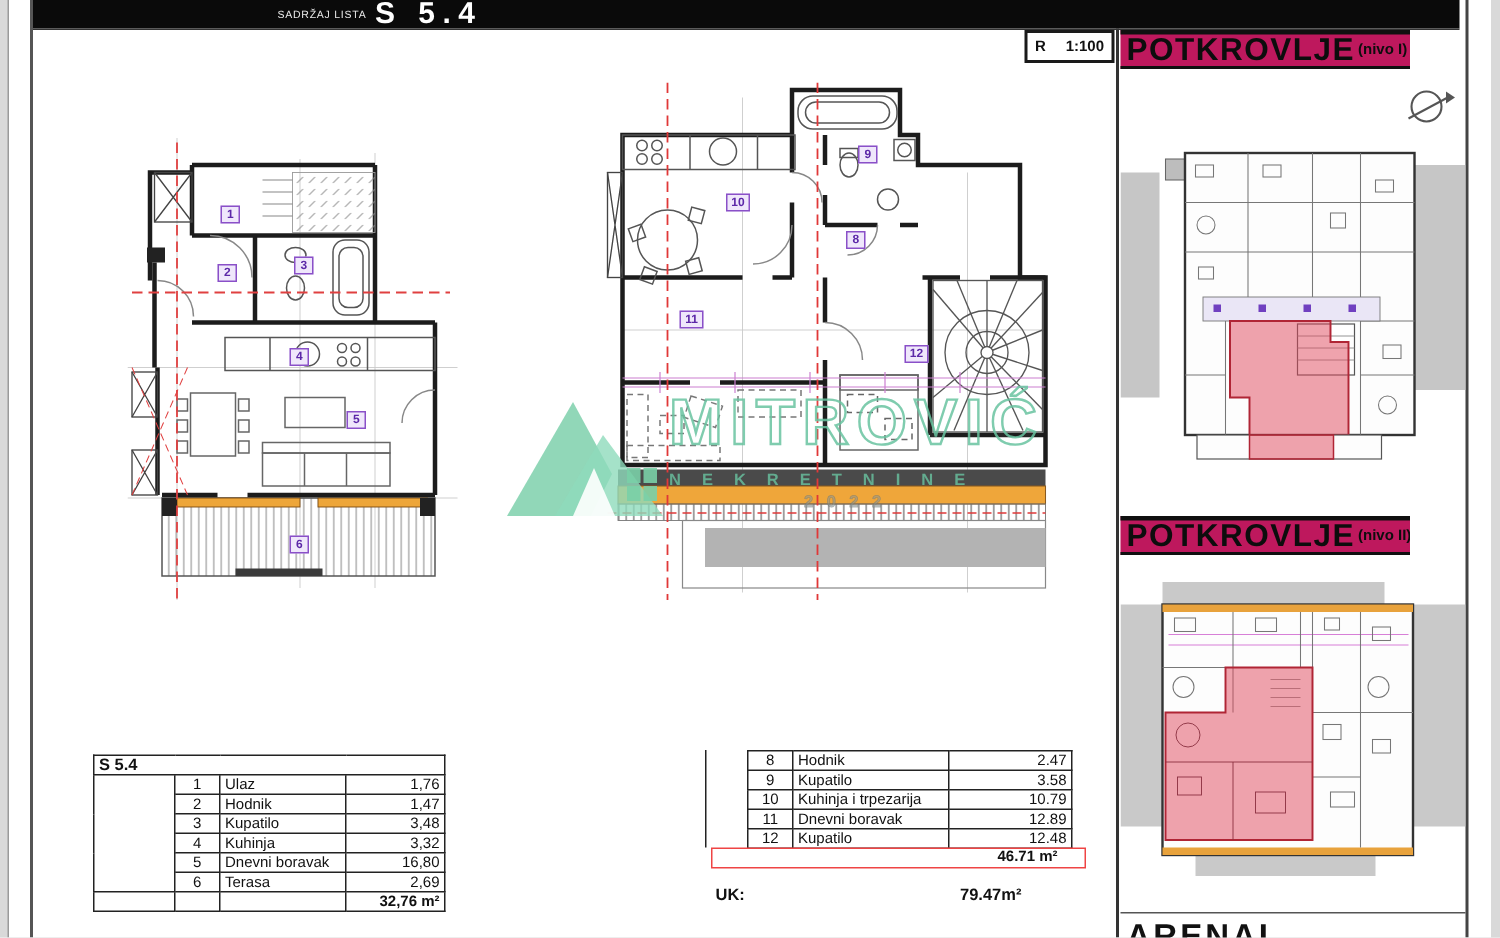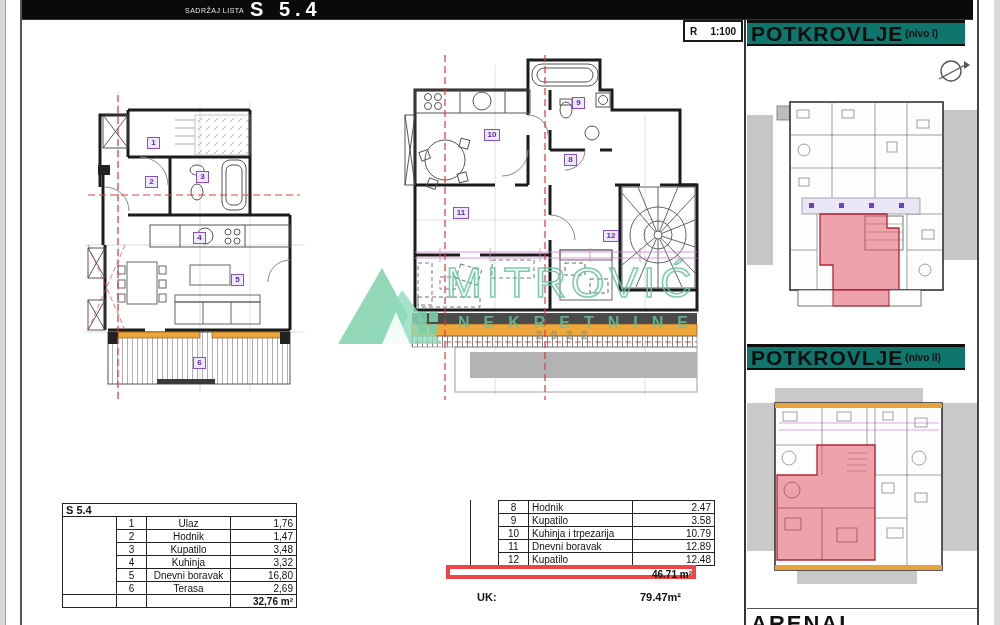--- a/index.html
+++ b/index.html
@@ -12,52 +12,52 @@
   .hline{position:absolute;background:#333;}
   
   .topbar{position:absolute;left:22px;top:0;width:951px;height:19px;background:#0a0a0a;color:#fff;}
   .topbar .sub{position:absolute;left:163px;top:7px;font-size:7px;letter-spacing:.5px;color:#e8e8e8;white-space:nowrap;}
   .topbar .big{position:absolute;left:228px;top:0;font-size:20px;font-weight:bold;letter-spacing:5px;line-height:19px;white-space:nowrap;}
   
   .scalebox{position:absolute;left:683px;top:20px;width:60px;height:22px;border:2px solid #1a1a1a;background:#fff;
             display:flex;align-items:center;justify-content:space-between;padding:0 5px;box-sizing:border-box;
             font-size:10px;font-weight:bold;color:#111;}
   
-  .ptitle{position:absolute;left:747px;width:218px;height:26px;background:#0f766e;border-top:3px solid #101010;border-bottom:2px solid #101010;
+  .ptitle{position:absolute;left:747px;width:193px;height:26px;background:#be185d;border-top:3px solid #101010;border-bottom:2px solid #101010;
           display:flex;align-items:center;box-sizing:border-box;padding-left:4px;white-space:nowrap;overflow:hidden;}
   .ptitle .t{font-size:21px;font-weight:bold;letter-spacing:1px;color:#0d0d0d;}
   .ptitle .s{font-size:10px;font-weight:bold;margin-left:2px;color:#0d0d0d;}
   .arenal{position:absolute;left:751px;top:611px;font-size:22px;font-weight:bold;letter-spacing:2px;color:#111;}
   
   .rlabel{position:absolute;width:13px;height:12px;box-sizing:border-box;border:1px solid #8a50c8;background:#efe7fb;
           color:#5c28a8;font-size:8px;font-weight:bold;text-align:center;line-height:10px;z-index:5;}
   .rlabel.w2{width:16px;}
   
   .wm{position:absolute;left:330px;top:252px;width:350px;height:100px;z-index:8;pointer-events:none;}
-  .wm .name{position:absolute;left:116px;top:6px;font-size:43px;font-weight:normal;letter-spacing:5px;
+  .wm .name{position:absolute;left:116px;top:6px;font-size:43px;font-weight:bold;letter-spacing:5px;
             color:rgba(255,255,255,0.05);-webkit-text-stroke:1.6px rgba(105,195,160,0.85);white-space:nowrap;}
-  .wm .sub{position:absolute;left:128px;top:62px;font-size:16px;font-weight:bold;letter-spacing:14px;color:rgba(105,195,160,0.8);white-space:nowrap;}
+  .wm .sub{position:absolute;left:116px;top:62px;font-size:11px;font-weight:bold;letter-spacing:14px;color:rgba(105,195,160,0.8);white-space:nowrap;}
   .wm .year{position:absolute;left:206px;top:77px;font-size:11px;font-weight:bold;letter-spacing:9px;
             color:rgba(140,150,147,0.55);-webkit-text-stroke:.5px rgba(110,120,117,.5);white-space:nowrap;}
   
   table.sched{border-collapse:collapse;font-size:10px;color:#111;}
   table.sched td{border:1px solid #222;height:13px;padding:0 3px;white-space:nowrap;box-sizing:border-box;}
   table.sched td.num{text-align:center;width:30px;}
   table.sched td.val{text-align:right;}
   table.sched td.tot{text-align:right;font-weight:bold;margin-top:24px;}
   .ltable{position:absolute;left:62px;top:503px;}
   .ltable td.spacer{width:54px;}
-  .ltable td.name{width:84px;text-align:center;}
+  .ltable td.name{width:84px;}
   .ltable td.val{width:66px;}
   .ltable td.hdr{font-weight:bold;font-size:11px;}
   .rtable{position:absolute;left:498px;top:500px;}
   .rtable td.name{width:104px;}
   .rtable td.val{width:82px;}
-  .rtotal{position:absolute;left:446px;top:565px;width:250px;height:14px;border:4px solid #ef4444;box-sizing:border-box;
-          font-size:10px;font-weight:bold;text-align:right;padding-right:0;line-height:12px;color:#111;}
+  .rtotal{position:absolute;left:474px;top:565px;width:250px;height:14px;border:1px solid #ef4444;box-sizing:border-box;
+          font-size:10px;font-weight:bold;text-align:right;padding-right:18px;line-height:12px;color:#111;}
   .rtleft{position:absolute;left:470px;top:500px;width:1px;height:65px;background:#222;}
   .uk{position:absolute;top:591px;font-size:11px;font-weight:bold;color:#111;}
 </style>
 </head>
 <body>
 
 <div class="page">
   <div class="sheet"></div>
   <div class="vline" style="left:5px;top:0;width:1px;height:625px;background:#9a9a9a;"></div>
   <div class="vline" style="left:20px;top:0;width:2px;height:625px;"></div>

